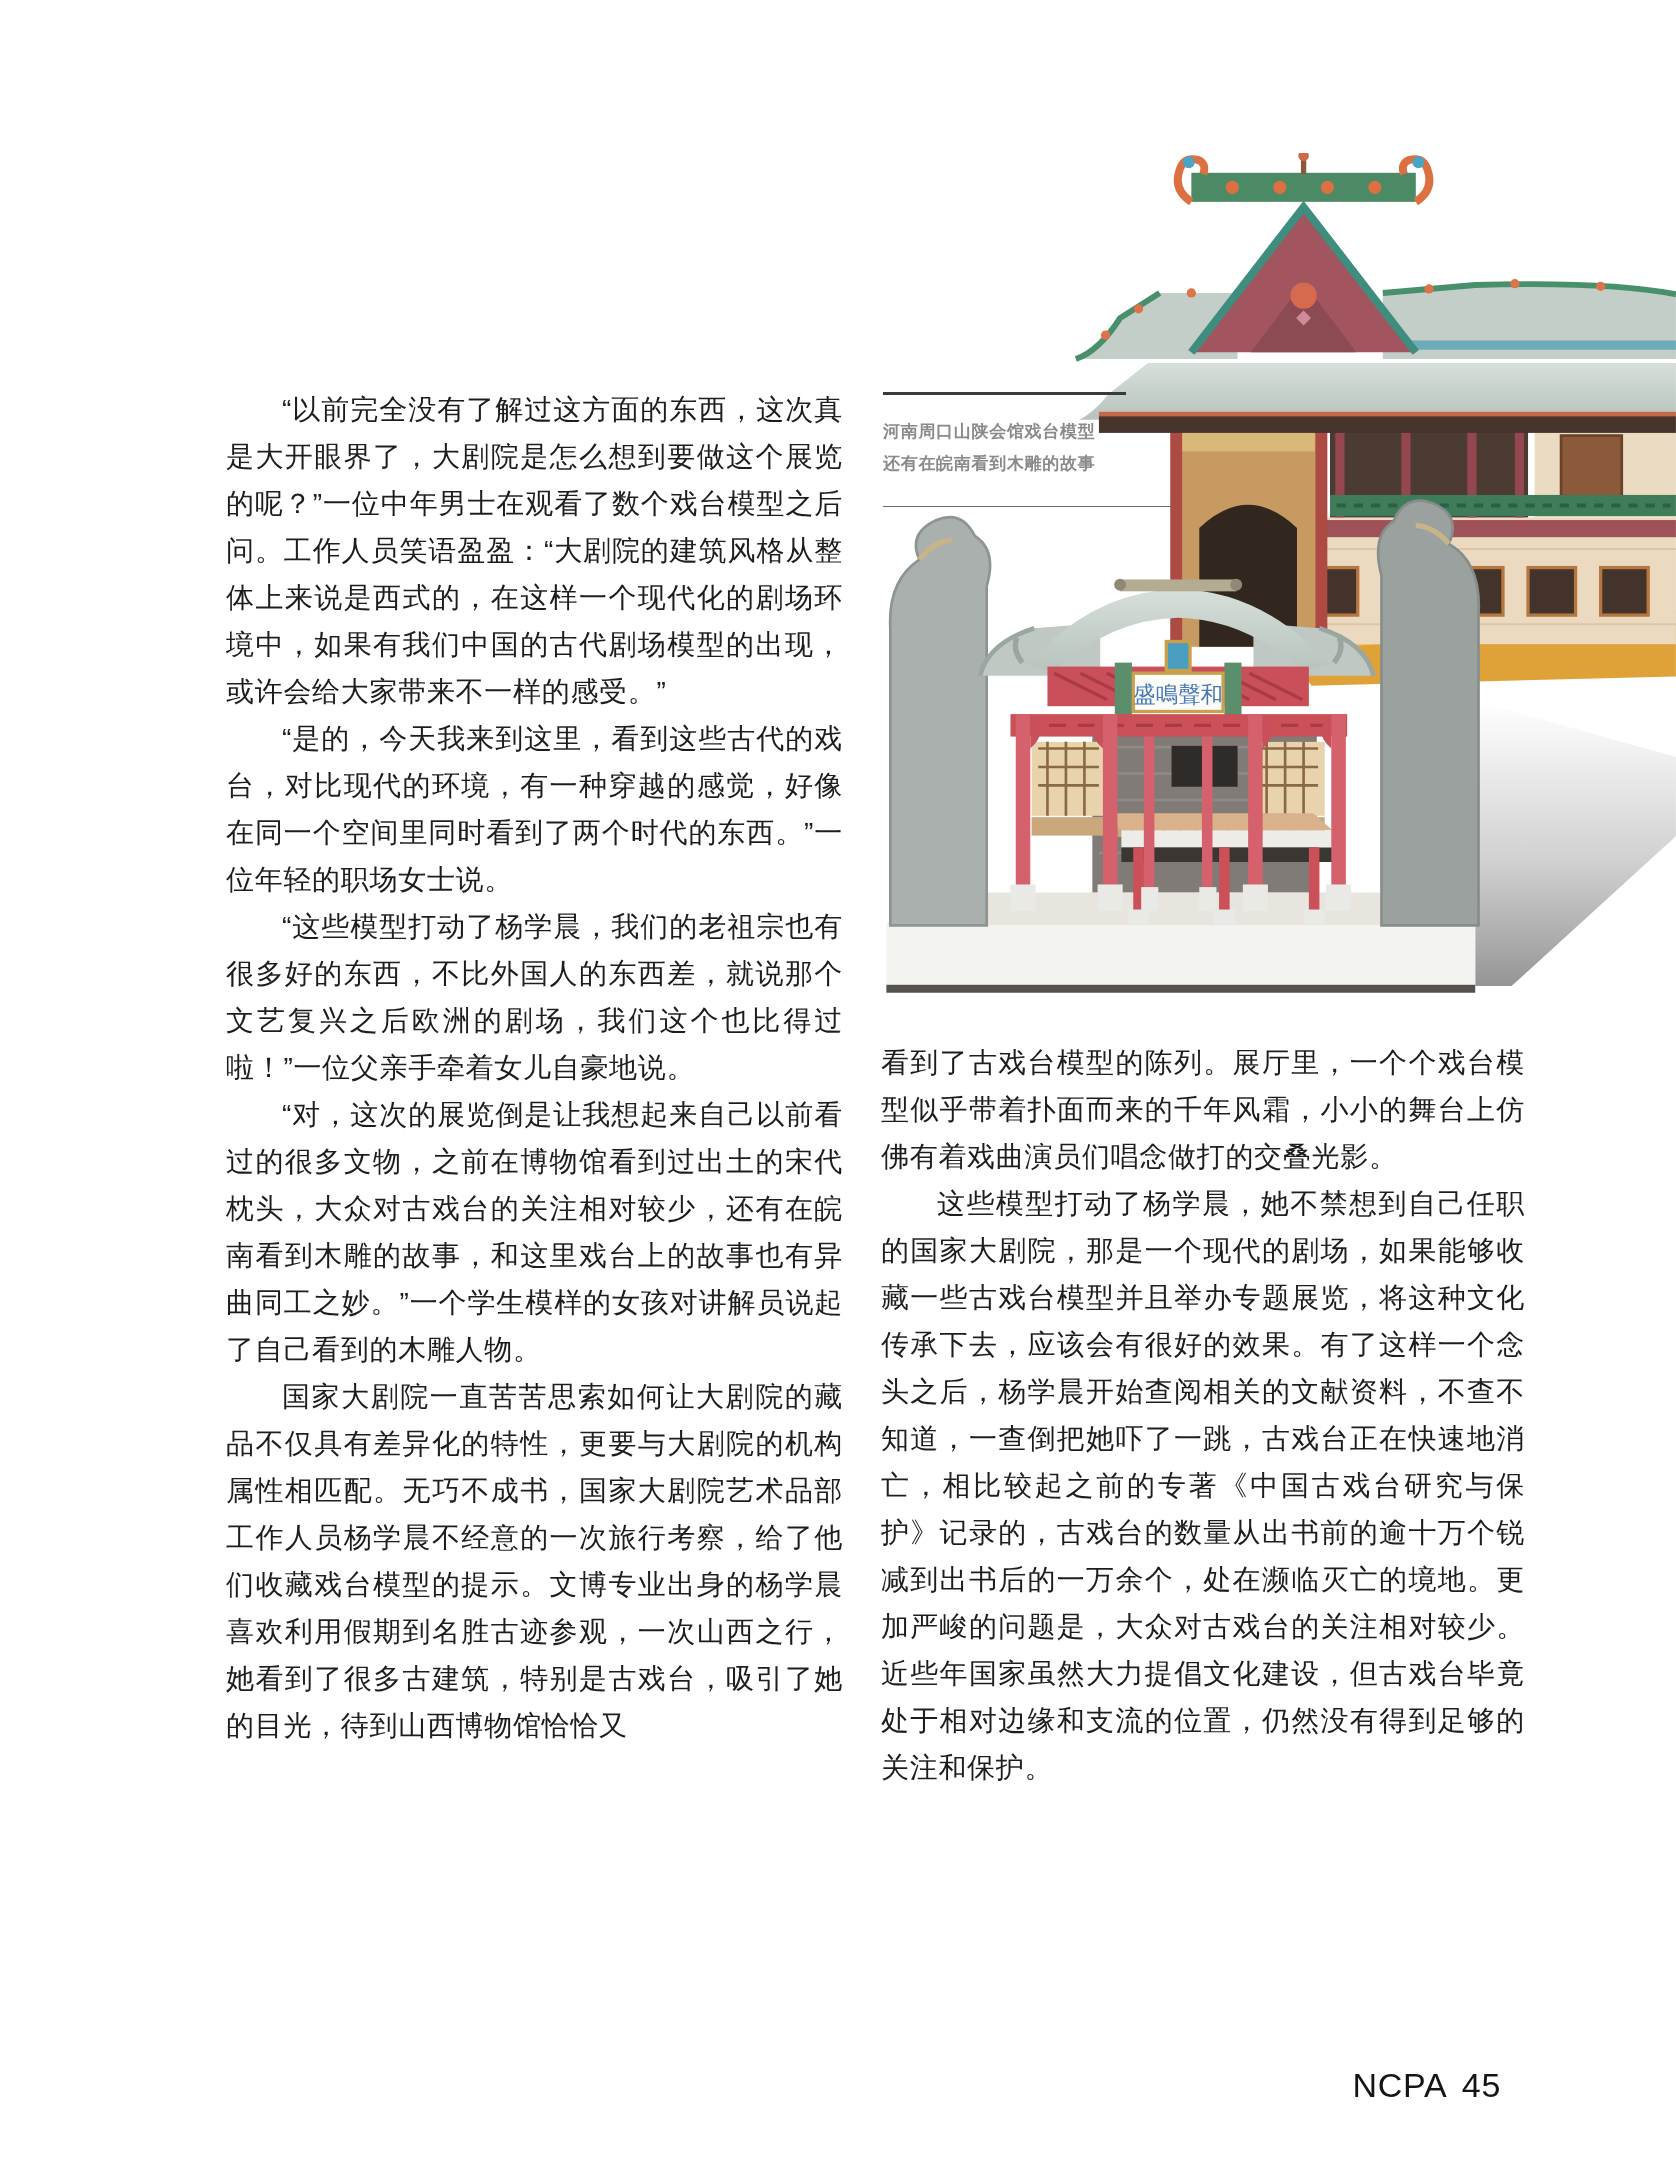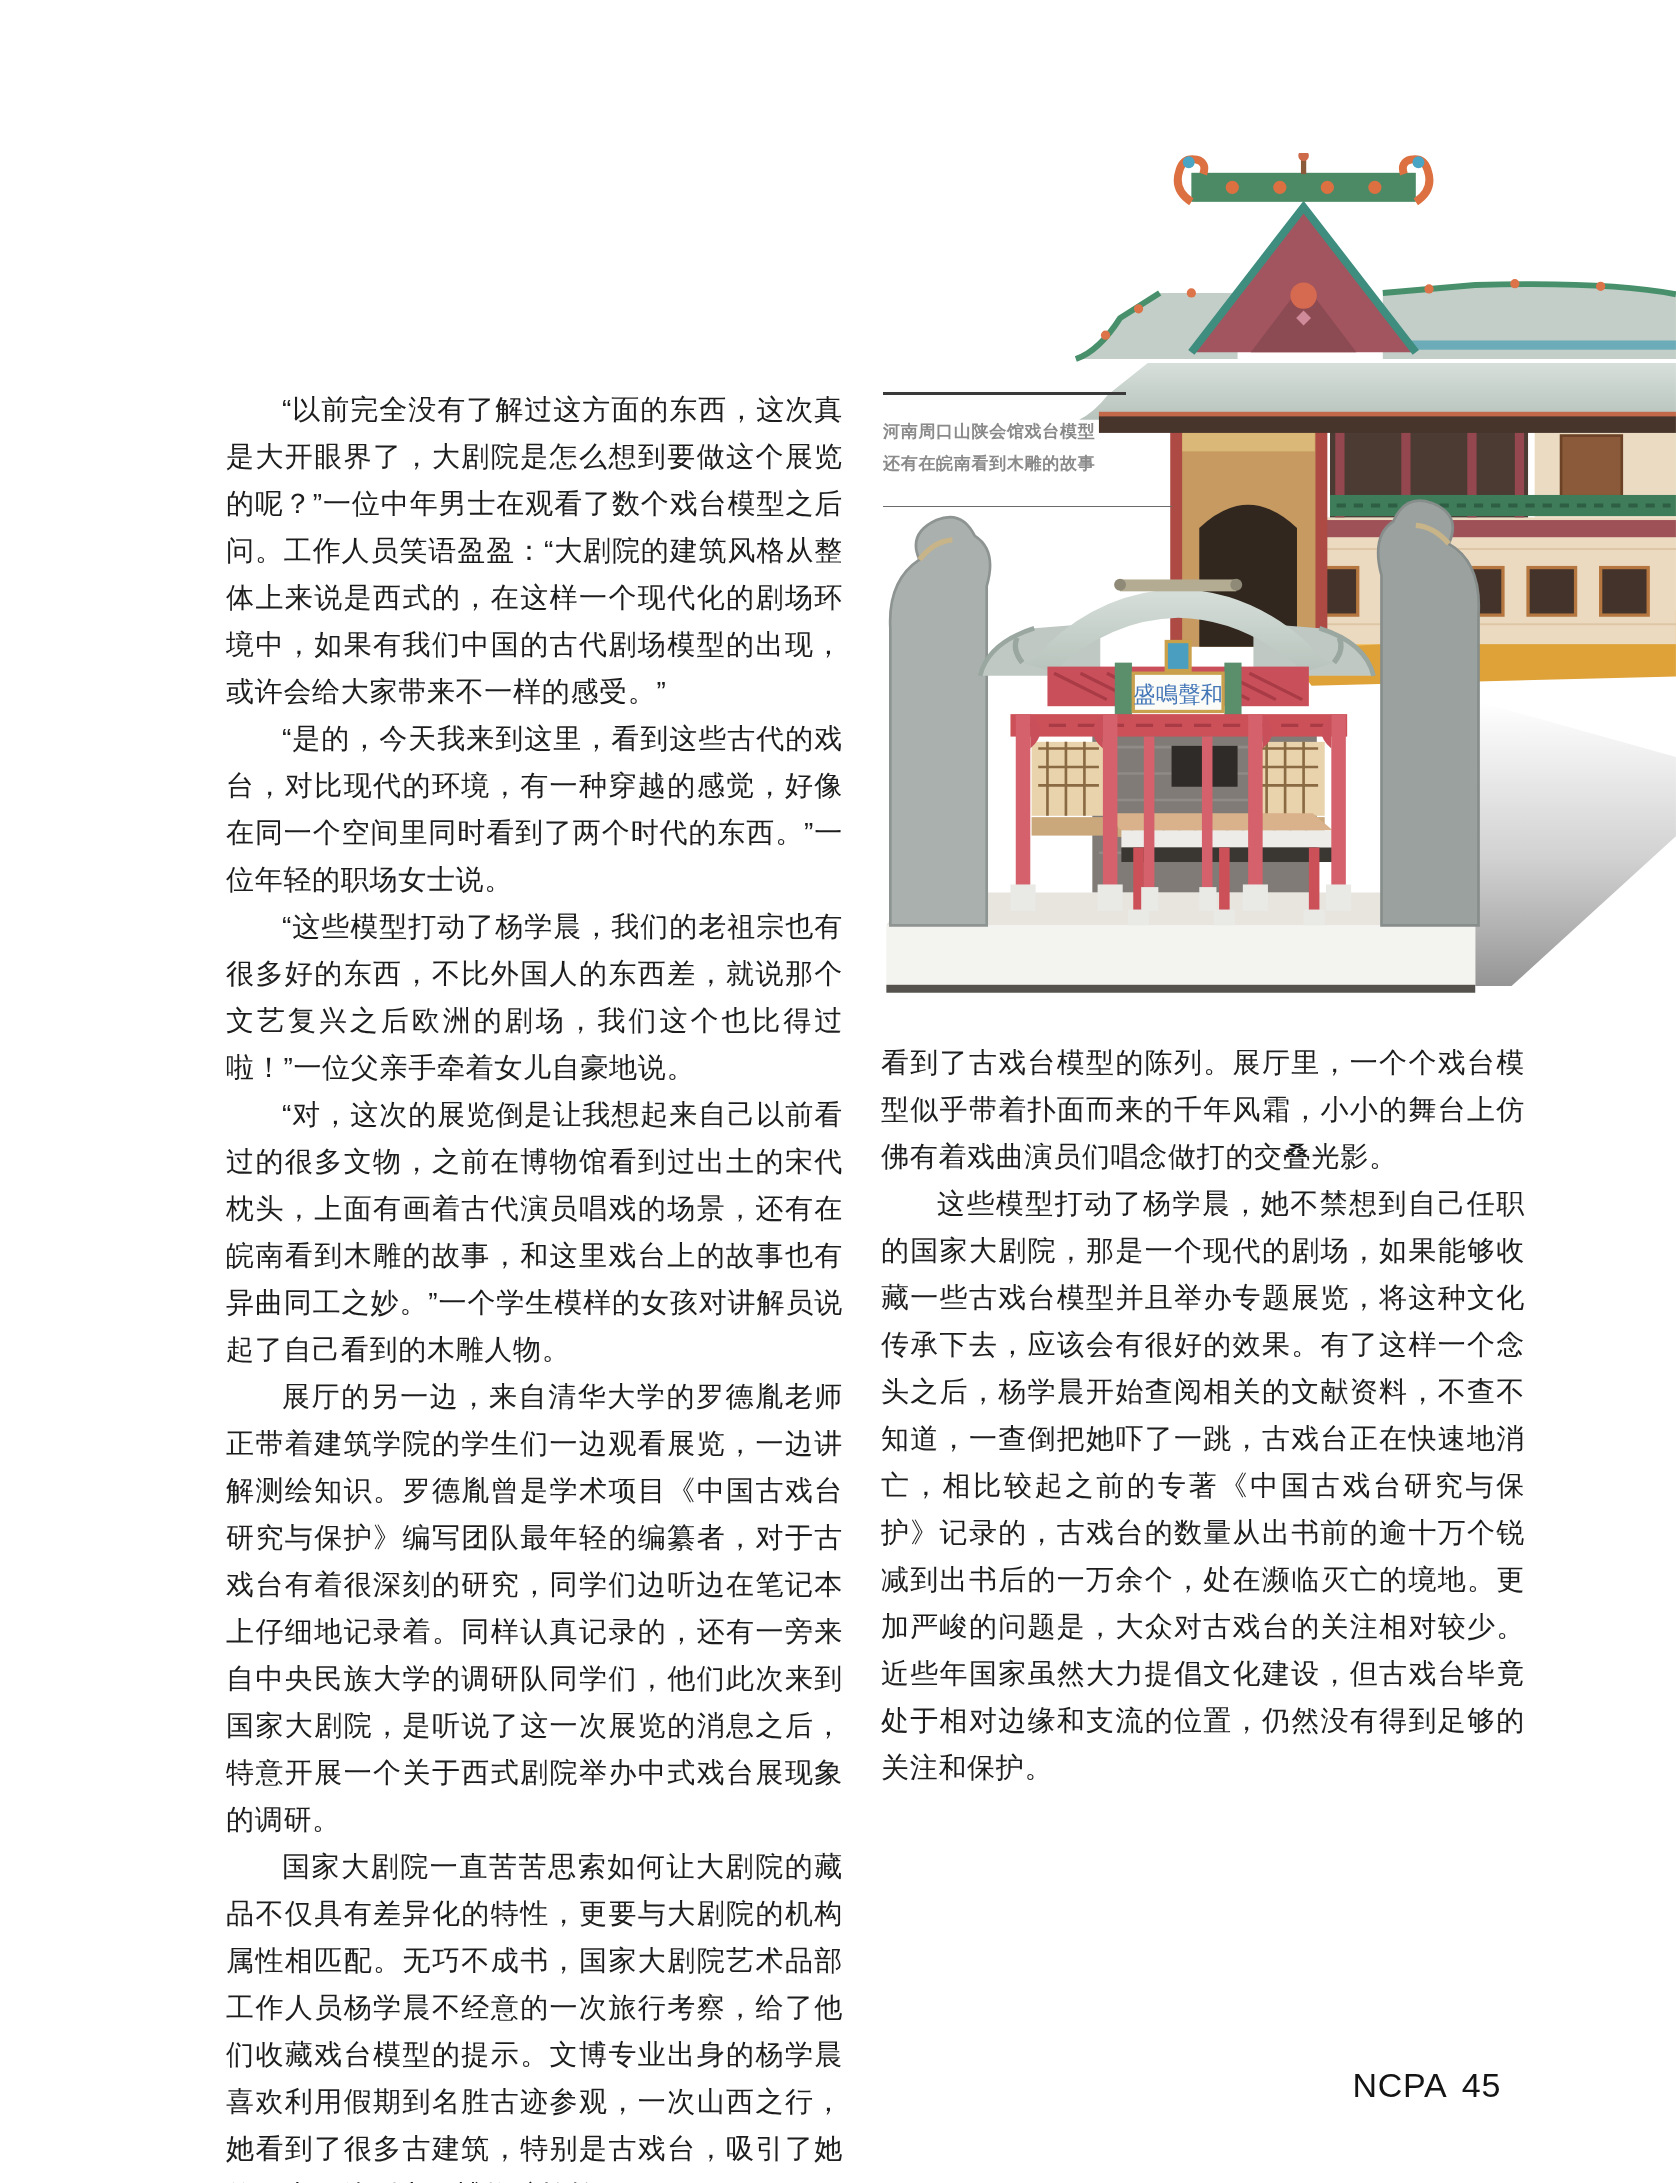--- a/index.html
+++ b/index.html
@@ -36,22 +36,21 @@
 </style>
 </head>
 <body>
 
 <div class="page">
 
   <div class="col" id="left-col">
     <p>“以前完全没有了解过这方面的东西，这次真是大开眼界了，大剧院是怎么想到要做这个展览的呢？”一位中年男士在观看了数个戏台模型之后问。工作人员笑语盈盈：“大剧院的建筑风格从整体上来说是西式的，在这样一个现代化的剧场环境中，如果有我们中国的古代剧场模型的出现，或许会给大家带来不一样的感受。”</p>
     <p>“是的，今天我来到这里，看到这些古代的戏台，对比现代的环境，有一种穿越的感觉，好像在同一个空间里同时看到了两个时代的东西。”一位年轻的职场女士说。</p>
     <p>“这些模型打动了杨学晨，我们的老祖宗也有很多好的东西，不比外国人的东西差，就说那个文艺复兴之后欧洲的剧场，我们这个也比得过啦！”一位父亲手牵着女儿自豪地说。</p>
-    <p>“对，这次的展览倒是让我想起来自己以前看过的很多文物，之前在博物馆看到过出土的宋代枕头，上面有画着古代演员唱戏的场景，还有在皖南看到木雕的故事，和这里戏台上的故事也有异曲同工之妙。”一个学生模样的女孩对讲解员说起了自己看到的木雕人物。</p>
-    <p>展厅的另一边，来自清华大学的罗德胤老师正带着建筑学院的学生们一边观看展览，一边讲解测绘知识。罗德胤曾是学术项目《中国古戏台研究与保护》编写团队最年轻的编纂者，对于古戏台有着很深刻的研究，同学们边听边在笔记本上仔细地记录着。同样认真记录的，还有一旁来自中央民族大学的调研队同学们，他们此次来到国家大剧院，是听说了这一次展览的消息之后，特意开展一个关于西式剧院举办中式戏台展现象的调研。</p>
+    <p>“对，这次的展览倒是让我想起来自己以前看过的很多文物，之前在博物馆看到过出土的宋代枕头，大众对古戏台的关注相对较少，还有在皖南看到木雕的故事，和这里戏台上的故事也有异曲同工之妙。”一个学生模样的女孩对讲解员说起了自己看到的木雕人物。</p>
     <p>国家大剧院一直苦苦思索如何让大剧院的藏品不仅具有差异化的特性，更要与大剧院的机构属性相匹配。无巧不成书，国家大剧院艺术品部工作人员杨学晨不经意的一次旅行考察，给了他们收藏戏台模型的提示。文博专业出身的杨学晨喜欢利用假期到名胜古迹参观，一次山西之行，她看到了很多古建筑，特别是古戏台，吸引了她的目光，待到山西博物馆恰恰又</p>
   </div>
 
   <div class="col" id="right-col">
     <p class="no-indent">看到了古戏台模型的陈列。展厅里，一个个戏台模型似乎带着扑面而来的千年风霜，小小的舞台上仿佛有着戏曲演员们唱念做打的交叠光影。</p>
     <p>这些模型打动了杨学晨，她不禁想到自己任职的国家大剧院，那是一个现代的剧场，如果能够收藏一些古戏台模型并且举办专题展览，将这种文化传承下去，应该会有很好的效果。有了这样一个念头之后，杨学晨开始查阅相关的文献资料，不查不知道，一查倒把她吓了一跳，古戏台正在快速地消亡，相比较起之前的专著《中国古戏台研究与保护》记录的，古戏台的数量从出书前的逾十万个锐减到出书后的一万余个，处在濒临灭亡的境地。更加严峻的问题是，大众对古戏台的关注相对较少。近些年国家虽然大力提倡文化建设，但古戏台毕竟处于相对边缘和支流的位置，仍然没有得到足够的关注和保护。</p>
   </div>
 
   <svg class="photo" viewBox="0 0 1204 1280" aria-hidden="true">
     <defs>

